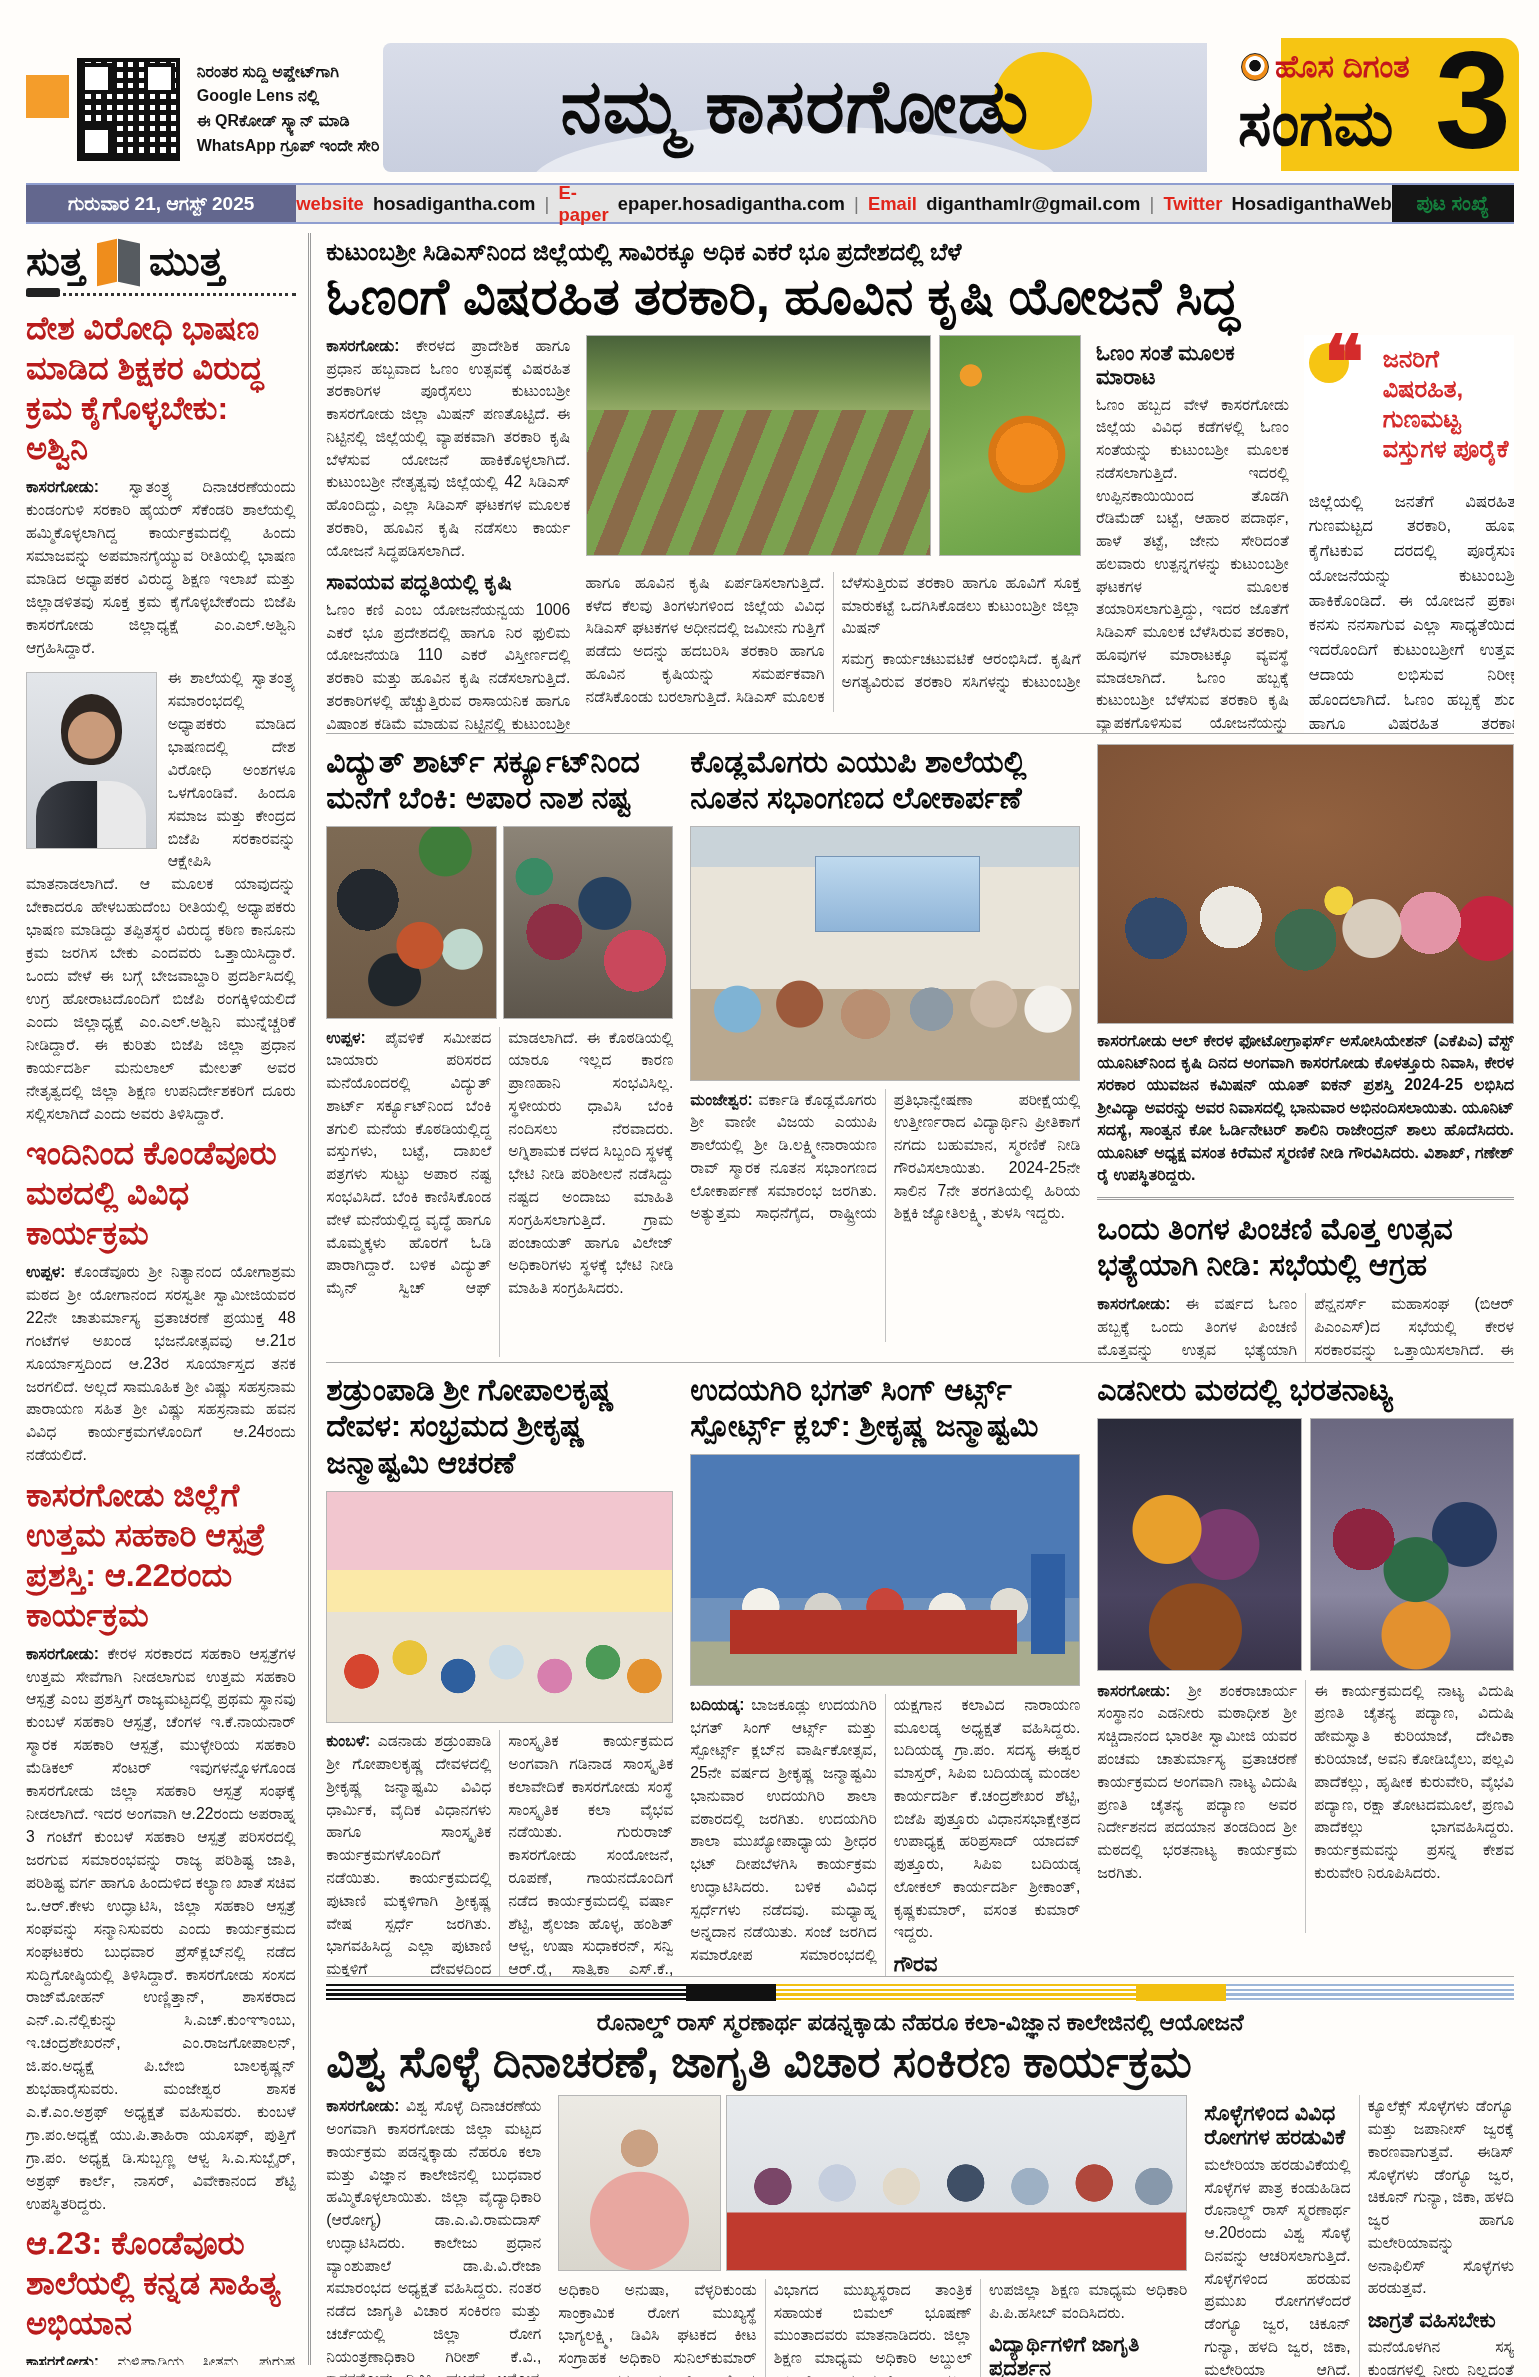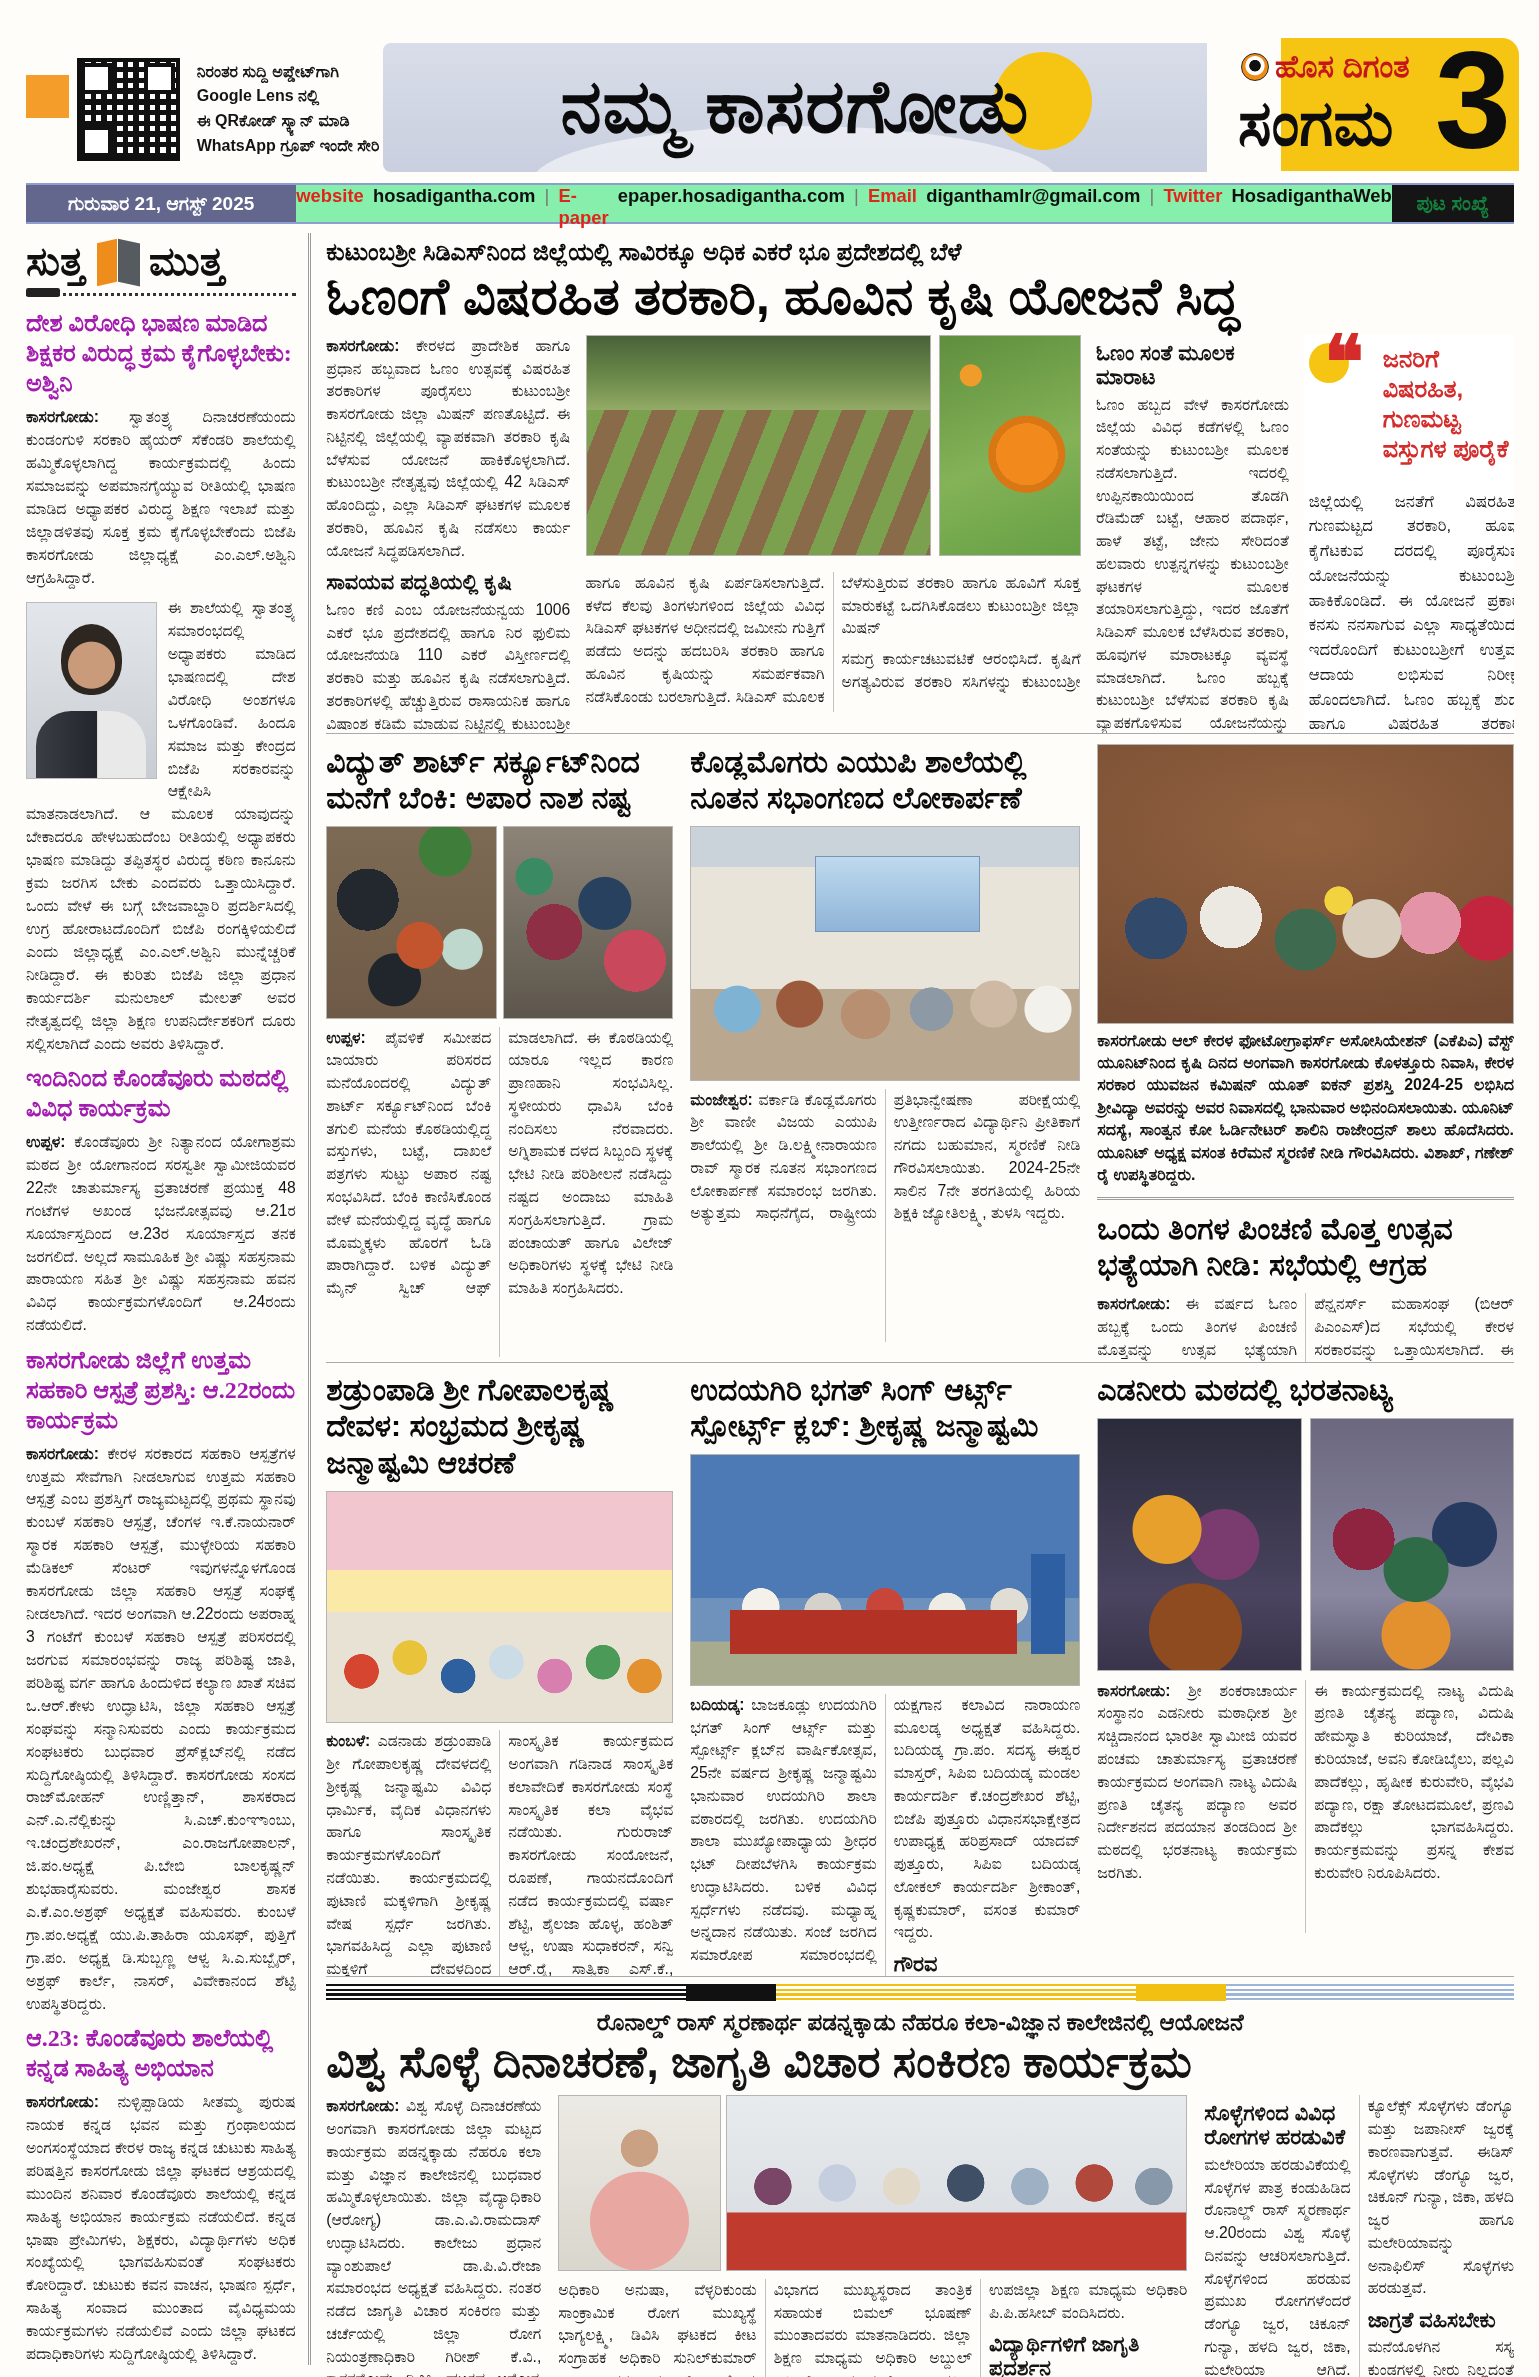--- a/index.html
+++ b/index.html
@@ -24,35 +24,35 @@
   .brand-block{width:307px;height:163px;position:relative;flex:0 0 auto;}
   .yellow-block{position:absolute;right:-4.6px;top:29px;width:238px;height:133px;background:#f6c513;border-radius:0 17px 0 0;}
   .brand-line{position:absolute;top:40px;left:34px;display:flex;align-items:center;gap:6.1px;z-index:2;}
   .eye-icon{width:26px;height:26px;border-radius:50%;background:radial-gradient(circle at 50% 45%,#101010 0 5.4px,#fff 6.1px 9.2px,#ef8b17 10px);border:1.5px solid #272727;}
   .brand-name{font-size:31px;font-weight:bold;color:#c4161c;}
   .edition{position:absolute;top:78px;left:31px;font-size:63px;font-weight:bold;color:#0d0d0d;z-index:2;}
   .page-num{position:absolute;top:21.5px;right:3.1px;font-size:137px;line-height:1;font-weight:bold;color:#0d0d0d;z-index:3;}
   
   .datebar{display:flex;height:37px;border-top:2.3px solid #8f9ed0;border-bottom:2.3px solid #8f9ed0;margin-top:14px;}
   .date-seg{width:285px;background:#63678e;color:#fff;display:flex;align-items:center;justify-content:center;font-weight:bold;font-size:19px;}
-  .contact-seg{flex:1;background:#86efac;display:flex;justify-content:center;gap:9.2px;font-size:18.4px;font-weight:bold;}
+  .contact-seg{flex:1;background:#e5e5e5;display:flex;align-items:center;justify-content:center;gap:9.2px;font-size:18.4px;font-weight:bold;}
   .lbl{color:#e1251b;} .val{color:#101010;} .sep{color:#777;font-weight:normal;}
   .pagebox{width:129px;background:#151515;color:#15803d;display:flex;align-items:center;justify-content:center;font-size:20px;font-weight:bold;}
   
   .layout{display:grid;grid-template-columns:285px 1fr;column-gap:15.3px;margin-top:9.2px;}
   .rail{border-right:3.1px double #9a9a9a;padding-right:12.3px;height:2132px;overflow:hidden;}
   .mainarea{overflow:hidden;}
   
   .rail-logo{display:flex;align-items:center;gap:7.7px;font-size:40px;font-weight:bold;color:#101010;padding:4.6px 0 1.5px;}
   .door-icon{width:49px;height:49px;position:relative;flex:0 0 auto;}
   .door-icon:before{content:"";position:absolute;left:4.6px;top:3.1px;width:20px;height:43px;background:#ef8d1c;transform:skewY(-12deg);}
   .door-icon:after{content:"";position:absolute;right:1.5px;top:3.1px;width:21.5px;height:43px;background:#565b60;transform:skewY(12deg);}
   .dotline{border-bottom:3.1px dotted #333;position:relative;margin:4.6px 0 12.3px;}
   .dotline:before{content:"";position:absolute;left:0;top:-5.4px;width:34px;height:9.2px;background:#222;border-radius:2.3px;}
-  .rail h3{font-size:24px;line-height:1.25;margin:7.7px 0 7.7px;color:#a21caf;font-family:Liberation Serif, serif;}
+  .rail h3{font-size:32px;line-height:1.25;margin:7.7px 0 7.7px;color:#b91c1c;}
   .rail p{font-size:15.7px;line-height:1.46;text-align:justify;margin:0 0 7.7px;}
   .portrait{float:left;width:129px;height:175px;margin:4.6px 10.7px 4.6px 0;background:linear-gradient(180deg,#e3e6ea,#c9cdd3);position:relative;overflow:hidden;border:0.8px solid #bbb;}
   .portrait .head{position:absolute;left:34px;top:21.5px;width:61px;height:71px;border-radius:50% 50% 46% 46%;background:radial-gradient(circle at 50% 58%,#c99b7b 0 23px,#2e2621 24px);}
   .portrait .torso{position:absolute;left:9.2px;bottom:-7.7px;width:110px;height:74px;border-radius:35px 35px 0 0;background:linear-gradient(90deg,#3a3d44,#23262c 55%,#e9e9ea 56%);}
   
   .kicker{font-size:24px;font-weight:bold;margin:4.6px 0 3.1px;color:#0b0b0b;}
   .lead-headline{font-size:51px;font-weight:bold;line-height:1.08;margin:1.5px 0 10.7px;color:#080808;}
   .headline2{font-size:30px;font-weight:bold;line-height:1.22;margin:0 0 9.2px;color:#0a0a0a;}
   .bodytxt{font-size:15.7px;line-height:1.45;text-align:justify;margin:0 0 7.7px;}
   .dl{font-weight:bold;}

